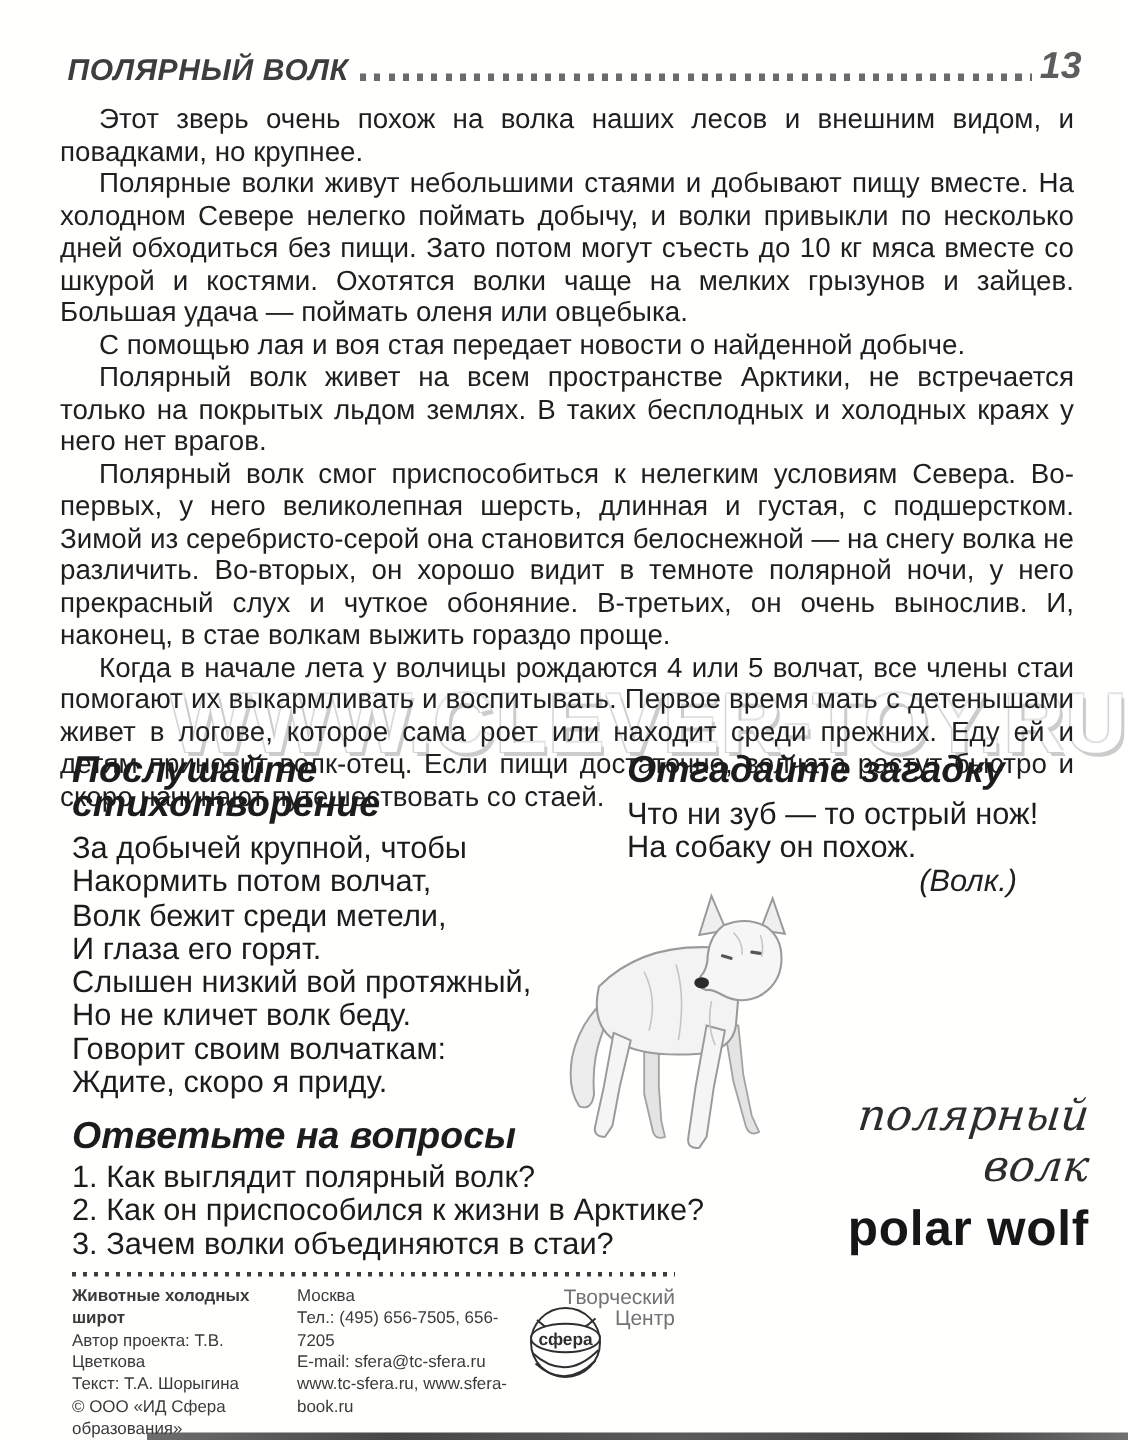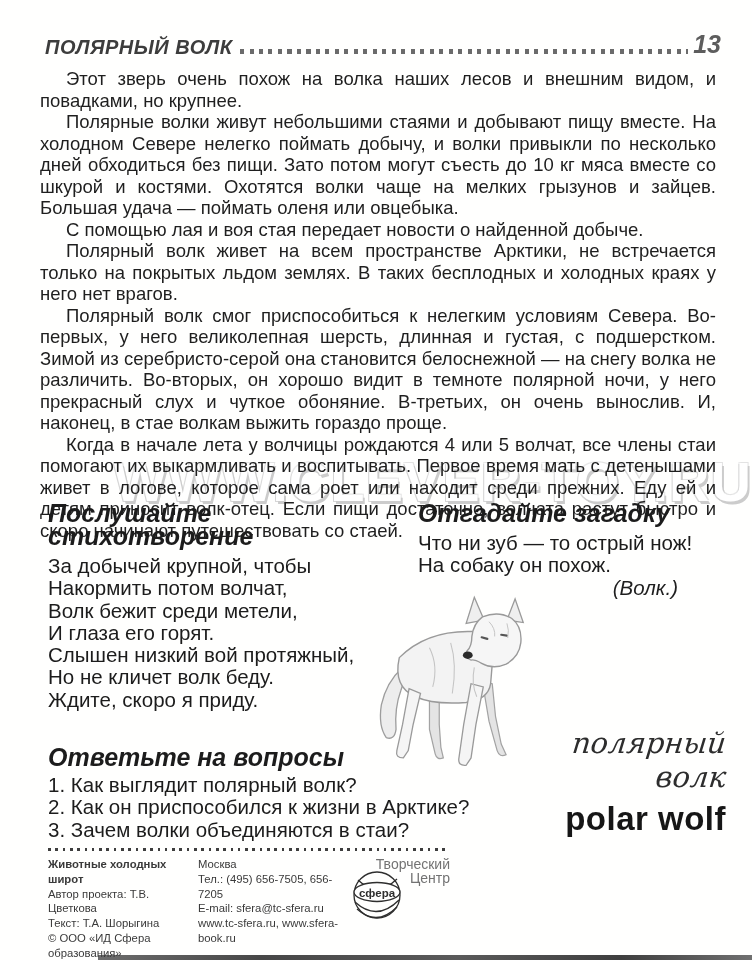--- a/index.html
+++ b/index.html
@@ -77,20 +77,21 @@
   </div>
 
   <div class="poem">
     <div class="section-heading">Послушайте стихотворение</div>
     <div class="line">За добычей крупной, чтобы</div>
     <div class="line">Накормить потом волчат,</div>
     <div class="line">Волк бежит среди метели,</div>
     <div class="line">И глаза его горят.</div>
     <div class="line">Слышен низкий вой протяжный,</div>
     <div class="line">Но не кличет волк беду.</div>
+    <div class="line">Говорит своим волчаткам:</div>
     <div class="line">Ждите, скоро я приду.</div>
   </div>
 
   <div class="riddle">
     <div class="section-heading">Отгадайте загадку</div>
     <div class="line">Что ни зуб — то острый нож!</div>
     <div class="line">На собаку он похож.</div>
     <div class="answer">(Волк.)</div>
   </div>
 

